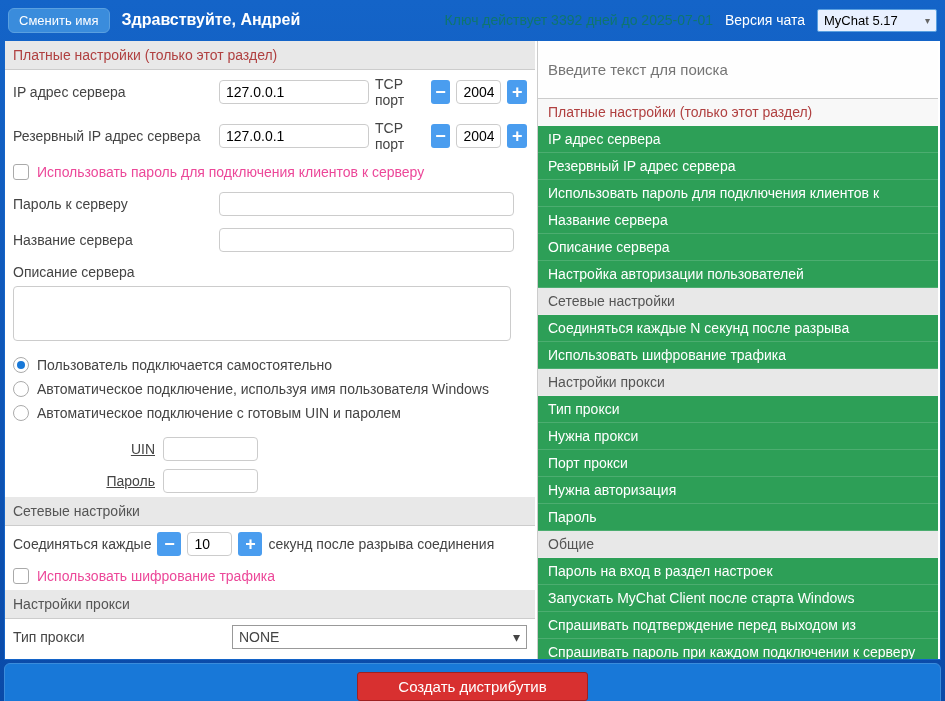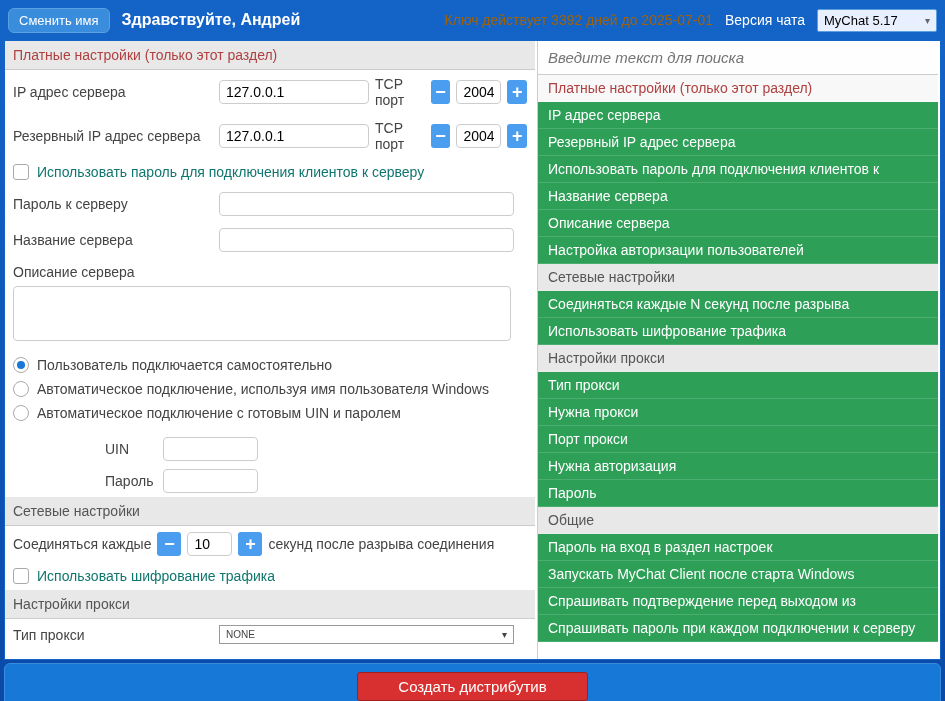--- a/index.html
+++ b/index.html
@@ -1,21 +1,21 @@
 <!DOCTYPE html>
 <html><head>
 <meta charset="utf-8">
 <style>
 * { box-sizing: border-box; margin: 0; padding: 0; font-family: Arial, sans-serif; }
 body { width: 945px; height: 701px; background: linear-gradient(180deg, #1464c8 0%, #0a4aa8 100%); overflow: hidden; }
 
 .header { height: 40px; display: flex; align-items: center; padding: 0 8px; gap: 12px; }
 .change-name-btn { background: #3a8cdc; border: 1px solid #5aa0e0; color: #fff; padding: 4px 10px; border-radius: 6px; font-size: 13px; cursor: pointer; }
 .greeting { color: #fff; font-size: 16px; font-weight: bold; }
-.key-info { color: #a16207; font-size: 14px; margin-left: auto; }
+.key-info { color: #0f766e; font-size: 14px; margin-left: auto; }
 .version-label { color: #fff; font-size: 14px; }
 .version-select { background: #e8f0ff; border: 1px solid #5aa0e0; padding: 3px 6px; border-radius: 2px; font-size: 13px; min-width: 120px; display: flex; justify-content: space-between; align-items: center; cursor: pointer; }
 .chevron { font-size: 10px; color: #666; }
 
 .main-area { display: flex; height: 620px; background: #fff; margin: 0 4px; border: 1px solid #1464c8; }
 .left-panel { width: 533px; overflow-y: auto; border-right: 1px solid #ccc; padding-right: 2px; }
 .right-panel { width: 400px; display: flex; flex-direction: column; }
 
 .section-header { background: #e8e8e8; color: #b04040; padding: 6px 8px; font-size: 14px; border-bottom: 1px solid #ccc; }
 .section-header.gray { color: #555; }
@@ -26,33 +26,33 @@
 .input-text { border: 1px solid #ccc; border-radius: 4px; padding: 3px 6px; font-size: 14px; }
 .input-text.w150 { width: 150px; }
 .input-text.w295 { width: 295px; }
 .input-text.w40 { width: 45px; text-align: left; }
 .input-text.w95 { width: 95px; }
 
 .btn-spin { background: #4a9def; color: #fff; border: none; width: 24px; height: 24px; border-radius: 3px; font-size: 18px; font-weight: bold; cursor: pointer; line-height: 1; }
 
 .textarea { border: 1px solid #ccc; border-radius: 4px; width: 498px; height: 55px; margin: 0 8px; resize: none; }
 
-.checkbox-row { display: flex; align-items: center; padding: 6px 8px; gap: 8px; font-size: 14px; color: #0f766e; }
+.checkbox-row { display: flex; align-items: center; padding: 6px 8px; gap: 8px; font-size: 14px; color: #ec4899; }
 .checkbox { width: 16px; height: 16px; border: 1px solid #aaa; border-radius: 3px; background: #fff; cursor: pointer; }
 
 .radio-row { display: flex; align-items: center; padding: 4px 8px; gap: 8px; font-size: 14px; color: #444; }
 .radio { width: 16px; height: 16px; border: 1px solid #aaa; border-radius: 50%; background: #fff; display: flex; align-items: center; justify-content: center; cursor: pointer; }
 .radio.checked::after { content: ''; width: 8px; height: 8px; border-radius: 50%; background: #1878d8; }
 
 .indent-row { padding-left: 100px; display: flex; align-items: center; gap: 8px; font-size: 14px; color: #444; padding-top: 4px; padding-bottom: 4px; }
-.indent-row label { width: 50px; text-align: left; }
-
-.select { border: 1px solid #999; padding: 3px 6px; width: 295px; font-size: 10px; display: flex; justify-content: space-between; align-items: flex-start; background: #fff; cursor: pointer; }
-
-.search-input { border: none; border-bottom: 1px solid #ccc; padding: 8px 10px; font-size: 15px; width: 100%; color: #7f1d1d; background: #fefefe; font-style: italic; }
+.indent-row label { width: 50px; text-align: right; text-decoration: underline; }
+
+.select { border: 1px solid #999; padding: 3px 6px; width: 295px; font-size: 14px; display: flex; justify-content: space-between; align-items: flex-start; background: #fff; cursor: pointer; margin-left: 13px; }
+
+.search-input { border: none; border-bottom: 1px solid #ccc; padding: 20px 10px; font-size: 15px; width: 100%; color: #7f1d1d; background: #fefefe; }
 
 .nav-list { flex: 1; overflow-y: auto; }
 .nav-item { padding: 5px 10px; font-size: 14px; cursor: pointer; border-bottom: 1px solid rgba(255,255,255,0.15); }
 .nav-item.green { background: #2d9f57; color: #fff; }
 .nav-item.gray { background: #e8e8e8; color: #555; }
 .nav-item.title { background: #f8f8f8; color: #b04040; }
 
 .footer { height: 46px; margin: 3px 4px; background: #1878d8; border: 1px solid #3a8cdc; display: flex; align-items: center; justify-content: center; border-radius: 6px; }
 .create-btn { background: #d83030; color: #fff; border: 1px solid #a02020; padding: 5px 40px; border-radius: 3px; font-size: 15px; cursor: pointer; }
 

